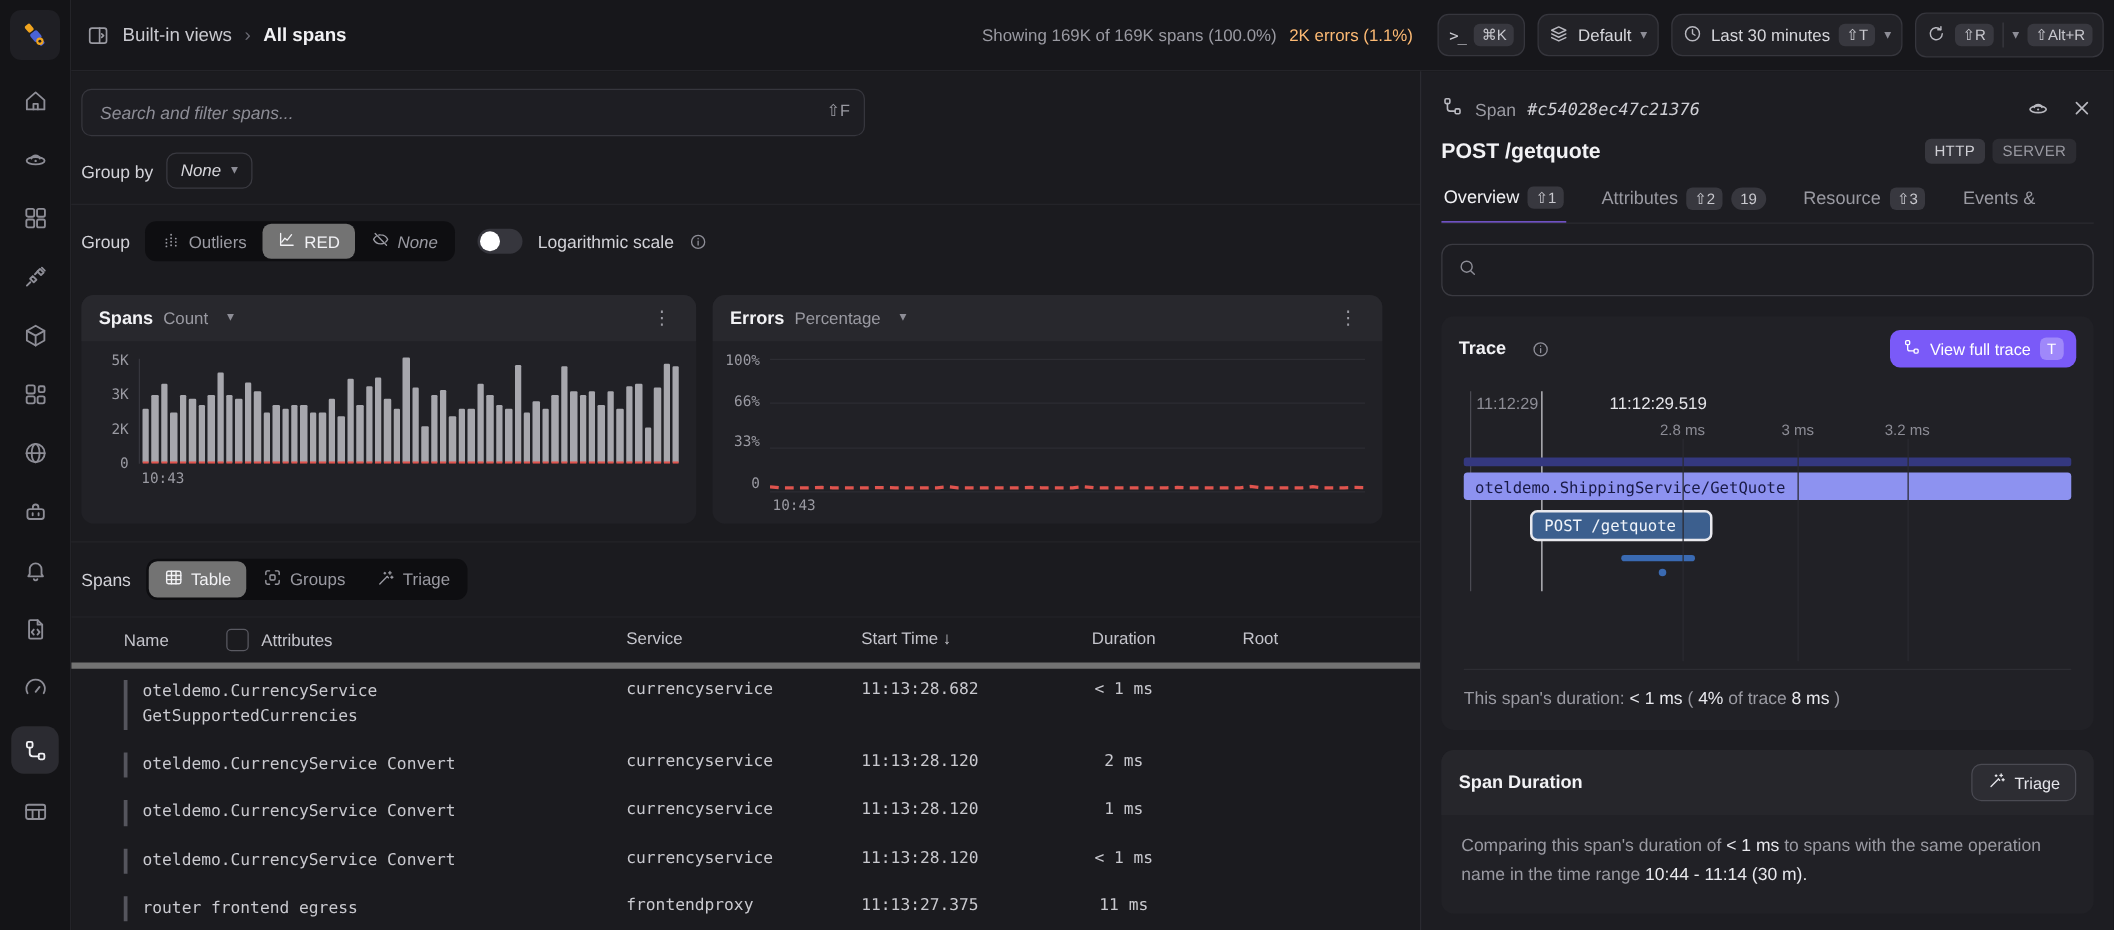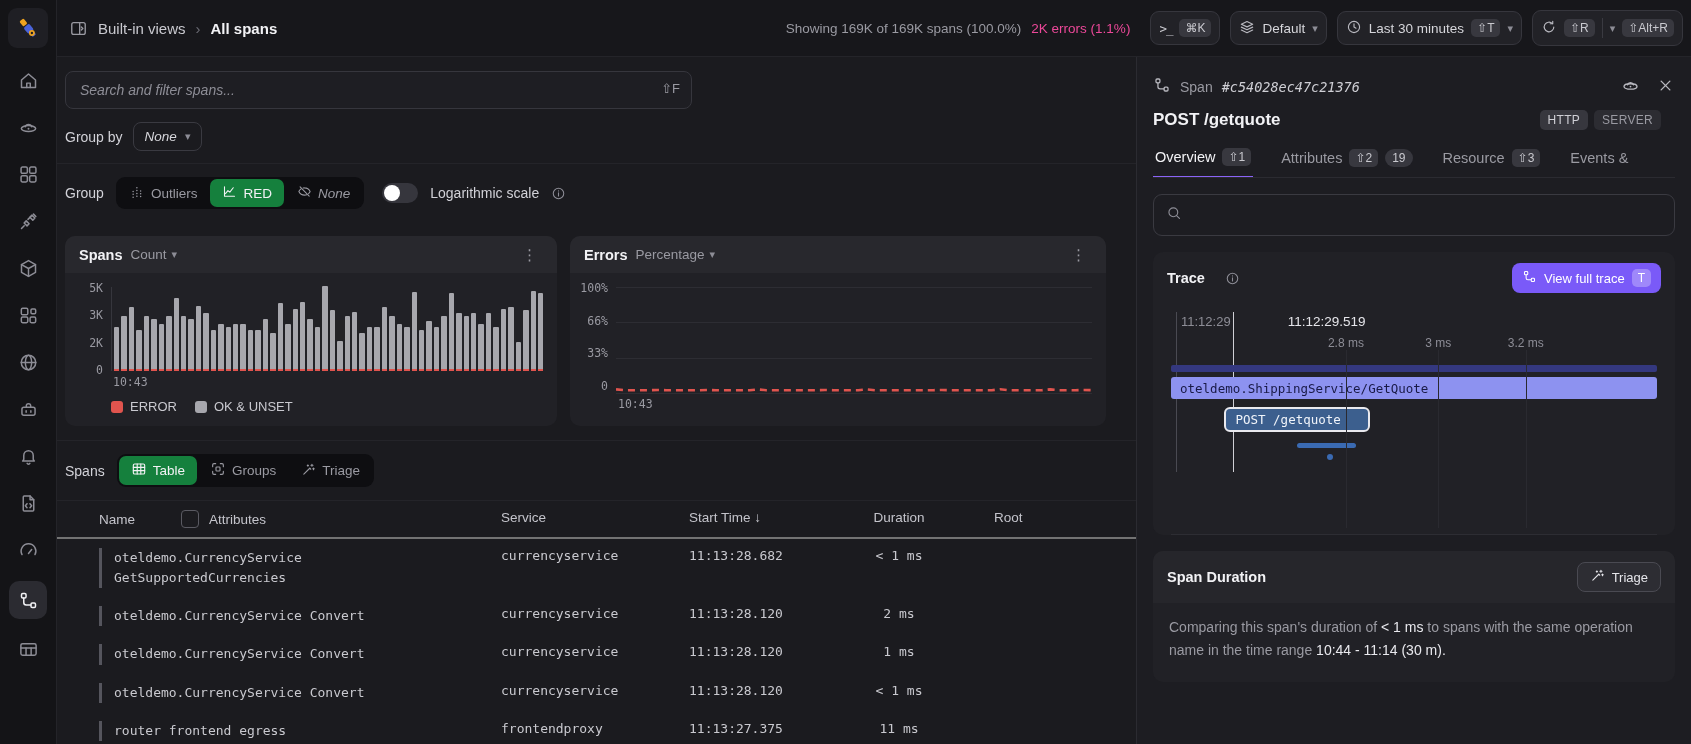--- a/index.html
+++ b/index.html
@@ -14,21 +14,21 @@
   
   .content{flex:1;display:flex;flex-direction:column;min-width:0;}
   
   .topbar{height:56px;flex:none;display:flex;align-items:center;gap:10px;padding:0 8px 0 12px;background:#17171b;border-bottom:1px solid #242429;}
   .crumb-ic{color:#9a9aa2;display:flex;}
   .crumb-ic .ic{width:19px;height:19px;}
   .crumb-section{font-size:15px;color:#c9c9cf;}
   .crumb-sep{color:#6b6b74;font-size:15px;}
   .crumb-page{font-size:15px;color:#f2f2f5;font-weight:bold;}
   .tb-status{margin-left:auto;font-size:13.5px;color:#9a9aa2;}
-  .tb-errors{font-size:13.5px;color:#ec4899;margin-right:10px;}
+  .tb-errors{font-size:13.5px;color:#fdba74;margin-right:10px;}
   .tb-group{display:flex;align-items:center;gap:7px;height:34px;padding:0 8px;background:#222227;border:1px solid #36363d;border-radius:9px;color:#d6d6db;font-size:13.5px;}
   .kbd{background:#38383f;color:#c9c9cf;border-radius:5px;padding:2px 6px;font-size:12px;white-space:nowrap;}
   .caret{color:#8d8d96;font-size:11px;line-height:1;}
   .tb-group .ic{width:17px;height:17px;color:#b9b9c0;}
   .term-glyph{font-family:"DejaVu Sans Mono",monospace;font-size:12.5px;color:#c9c9cf;letter-spacing:-1px;}
   .vdiv{width:1px;height:20px;background:#3a3a41;}
   
   .body-row{flex:1;display:flex;min-height:0;}
   .main{width:1079px;flex:none;background:#1b1b1f;display:flex;flex-direction:column;min-height:0;}
   
@@ -38,54 +38,54 @@
   .search-input::placeholder{font-style:italic;color:#8d8d96;}
   .search-short{position:absolute;right:12px;top:10px;font-size:13px;color:#9a9aa2;}
   .groupby-row{display:flex;align-items:center;gap:10px;margin:13px 0 12px 0;}
   .label-sm{font-size:14px;color:#d2d2d8;}
   .dropdown{display:flex;align-items:center;gap:8px;border:1px solid #3a3a41;border-radius:8px;padding:6px 11px;font-size:13.5px;color:#d6d6db;background:transparent;cursor:pointer;}
   .italic{font-style:italic;}
   .chart-row{display:flex;align-items:center;gap:12px;padding:13px 8px 13px 8px;}
   .seg{display:flex;align-items:center;background:#0e0e11;border-radius:9px;padding:2px;gap:1px;}
   .seg-btn{display:flex;align-items:center;gap:6px;padding:5px 12px;border-radius:7px;font-size:13.5px;color:#9a9aa2;background:none;border:none;cursor:pointer;font-family:"Liberation Sans",sans-serif;}
   .seg-btn .ic{width:15px;height:15px;}
-  .seg-btn.selected{background:#15803d;color:#f2f2f5;}
+  .seg-btn.selected{background:#737373;color:#f2f2f5;}
   .toggle{width:36px;height:20px;border-radius:10px;background:#36363d;position:relative;margin-left:6px;cursor:pointer;}
   .toggle .knob{position:absolute;left:2px;top:2px;width:16px;height:16px;border-radius:8px;background:#fff;}
   .info-ic{color:#8d8d96;display:flex;}
   .info-ic .ic{width:15px;height:15px;}
   
   .cards{display:flex;gap:13px;padding:14px 30px 0 8px;}
   .card{background:#212126;border-radius:10px;overflow:hidden;}
   .card.spans-card{width:492px;flex:none;}
   .card.errors-card{flex:1;}
   .card-head{display:flex;align-items:center;gap:8px;background:#28282d;padding:10px 14px;}
   .card-title{font-size:14.5px;font-weight:bold;color:#f2f2f5;}
-  .card-metric{font-size:13.5px;color:#9a9aa2;display:flex;align-items:center;gap:5px;cursor:pointer;text-align:right;}
+  .card-metric{font-size:13.5px;color:#9a9aa2;display:flex;align-items:center;gap:15px;cursor:pointer;text-align:right;}
   .kebab{margin-left:auto;color:#9a9aa2;font-size:15px;background:none;border:none;cursor:pointer;line-height:1;}
   .plot-zone{position:relative;padding:14px 14px 0 46px;}
   .ytick-col{position:absolute;left:0;width:38px;text-align:right;display:flex;flex-direction:column;justify-content:space-between;font-family:"DejaVu Sans Mono",monospace;font-size:11.5px;color:#9a9aa2;}
   .spans-ticks{top:8px;height:96px;}
   .err-ticks{top:8px;height:112px;}
   .bars{display:flex;align-items:flex-end;gap:2px;height:84px;border-left:1px solid #36363d;padding-left:2px;}
   .bars .bar{flex:1;background:#a7a7ad;border-bottom:2px solid #e0544e;border-radius:1px 1px 0 0;min-height:4px;}
   .xlabel{font-family:"DejaVu Sans Mono",monospace;font-size:11.5px;color:#9a9aa2;padding:4px 0 8px 2px;}
   .legend{display:flex;gap:18px;padding:2px 14px 12px 46px;align-items:center;}
   .legend .sw{width:12px;height:12px;border-radius:3px;display:inline-block;}
   .legend .li{display:flex;align-items:center;gap:7px;font-size:13px;color:#c9c9cf;}
   .errplot{position:relative;height:106px;}
   .errplot .gl{position:absolute;left:0;right:0;height:1px;background:#2d2d33;}
   .errplot svg{position:absolute;left:0;top:0;width:100%;height:106px;}
   
   .spans-toolbar{display:flex;align-items:center;gap:12px;padding:13px 8px;}
   .spans-toolbar .seg-btn .ic{width:16px;height:16px;}
   
   .tbl{flex:1;min-height:0;overflow:hidden;display:flex;flex-direction:column;}
   .t-head,.t-row{display:grid;grid-template-columns:402px 188px 160px 100px 1fr;padding-left:42px;align-items:start;}
-  .t-head{border-top:1px solid #242429;border-bottom:2px solid #737373;padding-top:9px;padding-bottom:9px;font-size:13.5px;color:#c4c4cb;}
+  .t-head{border-top:1px solid #242429;border-bottom:5px solid #737373;padding-top:9px;padding-bottom:9px;font-size:13.5px;color:#c4c4cb;}
   .name-head{display:flex;align-items:center;gap:10px;}
   .chk{width:16px;height:16px;border:1.5px solid #5a5a62;border-radius:4px;margin-left:36px;cursor:pointer;flex:none;}
   .t-row{padding-top:9px;padding-bottom:9px;font-family:"DejaVu Sans Mono",monospace;font-size:13px;color:#c9c9cf;cursor:pointer;}
   .t-name{border-left:3px solid #55555d;padding-left:12px;max-width:360px;line-height:1.55;}
   .t-dur{text-align:center;}
   .t-root{padding-left:45px;}
   .sort-arrow{color:#c9c9cf;}
   
   .panel{flex:1;background:#1d1d22;border-left:1px solid #2b2b31;padding:0 16px;display:flex;flex-direction:column;min-width:0;overflow:hidden;}
   .p-head{display:flex;align-items:center;gap:9px;margin-top:19px;}
@@ -442,30 +442,20 @@
                   <div class="bar" style="height: 42px; background: rgb(167, 167, 173); border-bottom-color: rgb(224, 84, 78);"></div>
                   <div class="bar" style="height: 60.2px; background: rgb(167, 167, 173); border-bottom-color: rgb(224, 84, 78);"></div>
                   <div class="bar" style="height: 61.6px; background: rgb(167, 167, 173); border-bottom-color: rgb(224, 84, 78);"></div>
                   <div class="bar" style="height: 26.6px; background: rgb(167, 167, 173); border-bottom-color: rgb(224, 84, 78);"></div>
                   <div class="bar" style="height: 58.8px; background: rgb(167, 167, 173); border-bottom-color: rgb(224, 84, 78);"></div>
                   <div class="bar" style="height: 78.4px; background: rgb(167, 167, 173); border-bottom-color: rgb(224, 84, 78);"></div>
                   <div class="bar" style="height: 75.6px; background: rgb(167, 167, 173); border-bottom-color: rgb(224, 84, 78);"></div>
                 </div>
               <div class="xlabel">10:43</div>
             </div>
-            <div class="legend">
-              <span class="li">
-                  <span class="sw" id="sw-error" style="background: rgb(224, 84, 78);"></span>
-                <span>ERROR</span>
-                </span>
-              <span class="li">
-                  <span class="sw" id="sw-ok" style="background: rgb(167, 167, 173);"></span>
-                <span>OK &amp; UNSET</span>
-                </span>
-            </div>
           </div>
 
           <div class="card errors-card">
             <div class="card-head">
               <span class="card-title">Errors</span>
               <span class="card-metric">
                 <span>Percentage</span>
                   <span class="caret">▾</span>
               </span>
               <button class="kebab">⋮</button>
@@ -674,20 +664,29 @@
             </div>
           <div class="vgrid" style="left: 36%;"></div>
               <div class="wf-tick" style="left: 36%;">2.8 ms</div>
               <div class="vgrid" style="left: 55%;"></div>
               <div class="wf-tick" style="left: 55%;">3 ms</div>
               <div class="vgrid" style="left: 73%;"></div>
               <div class="wf-tick" style="left: 73%;">3.2 ms</div>
             </div>
 
           <div class="p-divider"></div>
+          <div class="wf-summary">
+            <span>This span's duration:</span>
+            <span class="hl">&lt; 1 ms</span>
+            <span>(</span>
+            <span class="hl">4%</span>
+            <span>of trace</span>
+            <span class="hl">8 ms</span>
+            <span>)</span>
+          </div>
         </div>
 
         <div class="p-card">
           <div class="p-card-head" style="background:#26262b;border-radius:10px 10px 0 0;">
             <span class="p-card-title">Span Duration</span>
             <button class="btn-ghost">
               <span class="icmount"><svg class="ic" style="width:15px;height:15px" viewBox="0 0 24 24" fill="none" stroke="currentColor" stroke-width="1.7" stroke-linecap="round" stroke-linejoin="round">
                     <path d="M4.5 19.5 14 10"></path>
                     <path d="m14 10 1.6 1.6"></path>
                     <path d="M17.5 3.5v3.4M15.8 5.2h3.4"></path>

